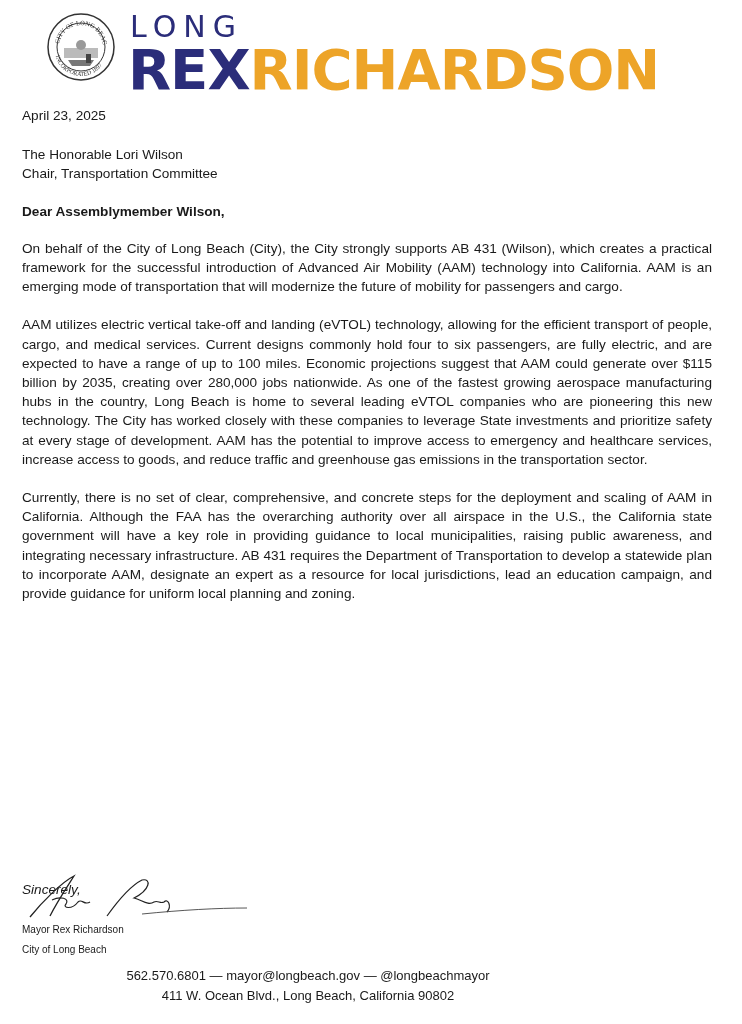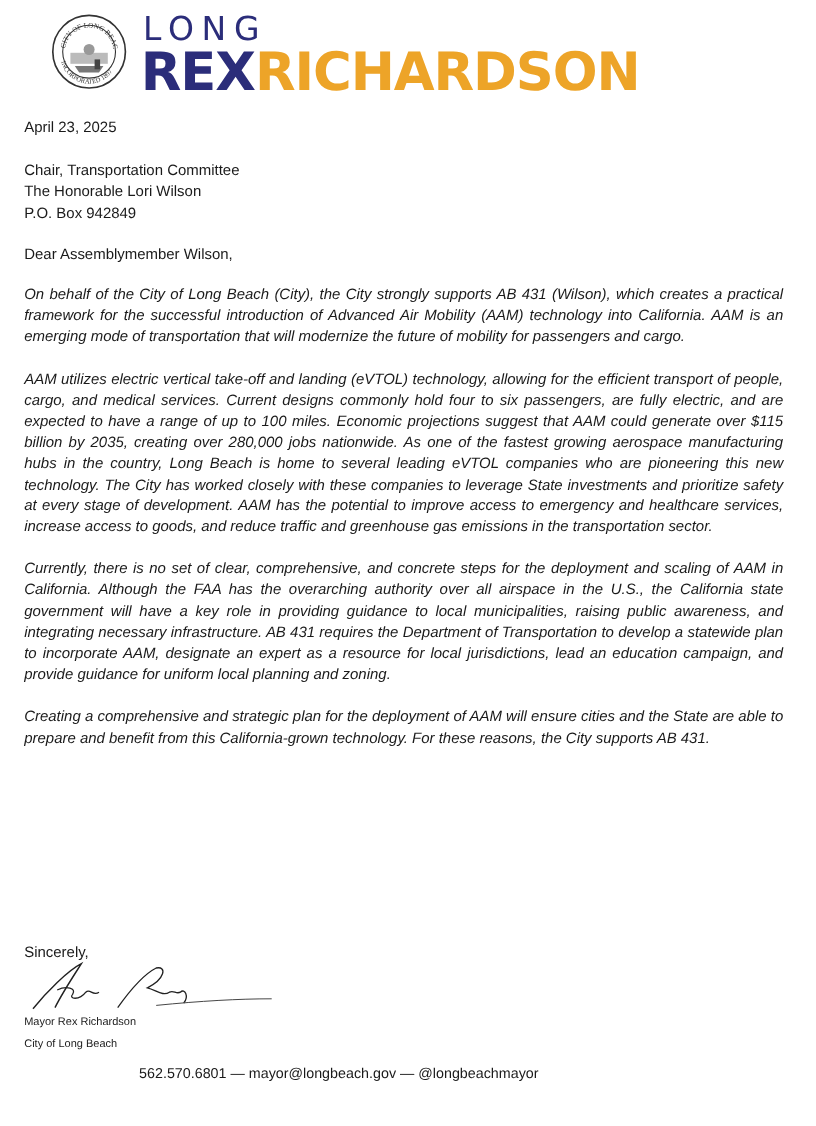--- a/index.html
+++ b/index.html
@@ -3,31 +3,31 @@
   <meta charset="utf-8">
   <style>
     html, body { margin: 0; padding: 0; background: #ffffff; }
     body { width: 742px; height: 1024px; position: relative; overflow: hidden;
            font-family: "Liberation Sans", sans-serif; color: #1a1a1a; }
     .letterhead { position: absolute; left: 38px; top: 8px; width: 680px; height: 85px; }
     .seal { position: absolute; left: 8px; top: 4px; width: 70px; height: 70px; }
     .mayor-word { position: absolute; left: 92px; top: 4px; font-family: "DejaVu Sans", sans-serif;
                   font-size: 30px; letter-spacing: 7px; color: #2b2d7a; font-weight: normal; line-height: 1; }
     .name-line { position: absolute; left: 90px; top: 34px; font-family: "DejaVu Sans", sans-serif;
-                 font-weight: bold; font-size: 48px; line-height: 1; letter-spacing: -1px; white-space: nowrap; }
+                 font-weight: bold; font-size: 56px; line-height: 1; letter-spacing: -1px; white-space: nowrap; }
     .rex { color: #2b2d7a; }
     .rich { color: #eda428; }
     .content { position: absolute; left: 22px; top: 106px; width: 690px; font-size: 13.6px; line-height: 19.2px; }
     .content p { margin: 0; }
     .date { margin-bottom: 20px !important; }
     .addr { margin-bottom: 18px !important; }
     .re { font-weight: bold; margin-bottom: 19px !important; }
-    .salutation { margin-bottom: 18px !important; }
-    .para { text-align: justify; margin-bottom: 19px !important; font-style: italic; }
-    .closing-block { position: absolute; left: 22px; top: 856px; font-size: 13.6px; line-height: 19.2px; }
+    .salutation { margin-bottom: 18px !important; font-weight: bold; }
+    .para { text-align: justify; margin-bottom: 19px !important; }
+    .closing-block { position: absolute; left: 22px; top: 880px; font-size: 13.6px; line-height: 19.2px; font-style: italic; }
     .sig { position: absolute; left: 22px; top: 872px; width: 230px; height: 50px; }
     .signer { position: absolute; left: 22px; top: 920px; font-size: 10px; line-height: 20px; }
     .footer { position: absolute; left: 0; top: 966px; width: 616px; text-align: center; font-size: 13px; line-height: 20px; color: #1a1a1a; }
   </style>
 </head>
 <body>
 
 <div class="letterhead">
   <svg class="seal" viewBox="0 0 70 70">
     <circle cx="35" cy="35" r="33" fill="#fff" stroke="#333" stroke-width="1.5"></circle>
@@ -43,40 +43,39 @@
   </svg>
   <div class="mayor-word">LONG</div>
   <div class="name-line">
     <span class="rex">REX</span><span class="rich">RICHARDSON</span>
   </div>
 </div>
 
 <div class="content">
   <p class="date">April 23, 2025</p>
   <div class="addr" style="margin-bottom:18px">
+    <p>The Honorable Lori Wilson</p>
     <p>Chair, Transportation Committee</p>
-    <p>The Honorable Lori Wilson</p>
-    <p>P.O. Box 942849</p>
   </div>
   <p class="salutation">Dear Assemblymember Wilson,</p>
   <p class="para">On behalf of the City of Long Beach (City), the City strongly supports AB 431 (Wilson), which creates a practical framework for the successful introduction of Advanced Air Mobility (AAM) technology into California. AAM is an emerging mode of transportation that will modernize the future of mobility for passengers and cargo.</p>
   <p class="para">AAM utilizes electric vertical take-off and landing (eVTOL) technology, allowing for the efficient transport of people, cargo, and medical services. Current designs commonly hold four to six passengers, are fully electric, and are expected to have a range of up to 100 miles. Economic projections suggest that AAM could generate over $115 billion by 2035, creating over 280,000 jobs nationwide. As one of the fastest growing aerospace manufacturing hubs in the country, Long Beach is home to several leading eVTOL companies who are pioneering this new technology. The City has worked closely with these companies to leverage State investments and prioritize safety at every stage of development. AAM has the potential to improve access to emergency and healthcare services, increase access to goods, and reduce traffic and greenhouse gas emissions in the transportation sector.</p>
   <p class="para">Currently, there is no set of clear, comprehensive, and concrete steps for the deployment and scaling of AAM in California. Although the FAA has the overarching authority over all airspace in the U.S., the California state government will have a key role in providing guidance to local municipalities, raising public awareness, and integrating necessary infrastructure. AB 431 requires the Department of Transportation to develop a statewide plan to incorporate AAM, designate an expert as a resource for local jurisdictions, lead an education campaign, and provide guidance for uniform local planning and zoning.</p>
-  <p class="para">Creating a comprehensive and strategic plan for the deployment of AAM will ensure cities and the State are able to prepare and benefit from this California-grown technology. For these reasons, the City supports AB 431.</p>
 </div>
 
 <div class="closing-block">Sincerely,</div>
 
 <svg class="sig" viewBox="0 0 230 50">
   <path d="M8 45 C 20 30, 40 10, 52 4 C 45 15, 35 30, 28 44" fill="none" stroke="#222" stroke-width="1.3"></path>
   <path d="M30 28 C 38 24, 48 26, 44 32 C 40 36, 50 38, 56 30 C 60 26, 62 34, 68 30" fill="none" stroke="#222" stroke-width="1.2"></path>
   <path d="M85 44 C 95 30, 108 14, 120 8 C 130 6, 128 18, 112 26 C 120 28, 126 34, 132 30 C 136 28, 138 32, 142 30 C 146 26, 150 34, 145 40" fill="none" stroke="#222" stroke-width="1.2"></path>
   <path d="M120 42 C 160 38, 195 36, 225 36" fill="none" stroke="#444" stroke-width="0.9"></path>
 </svg>
 
 <div class="signer">
   <div>Mayor Rex Richardson</div>
   <div>City of Long Beach</div>
 </div>
 
 <div class="footer">
   <div>562.570.6801 — mayor@longbeach.gov — @longbeachmayor</div>
+  <div>411 W. Ocean Blvd., Long Beach, California 90802</div>
 </div>
 
 </body></html>

